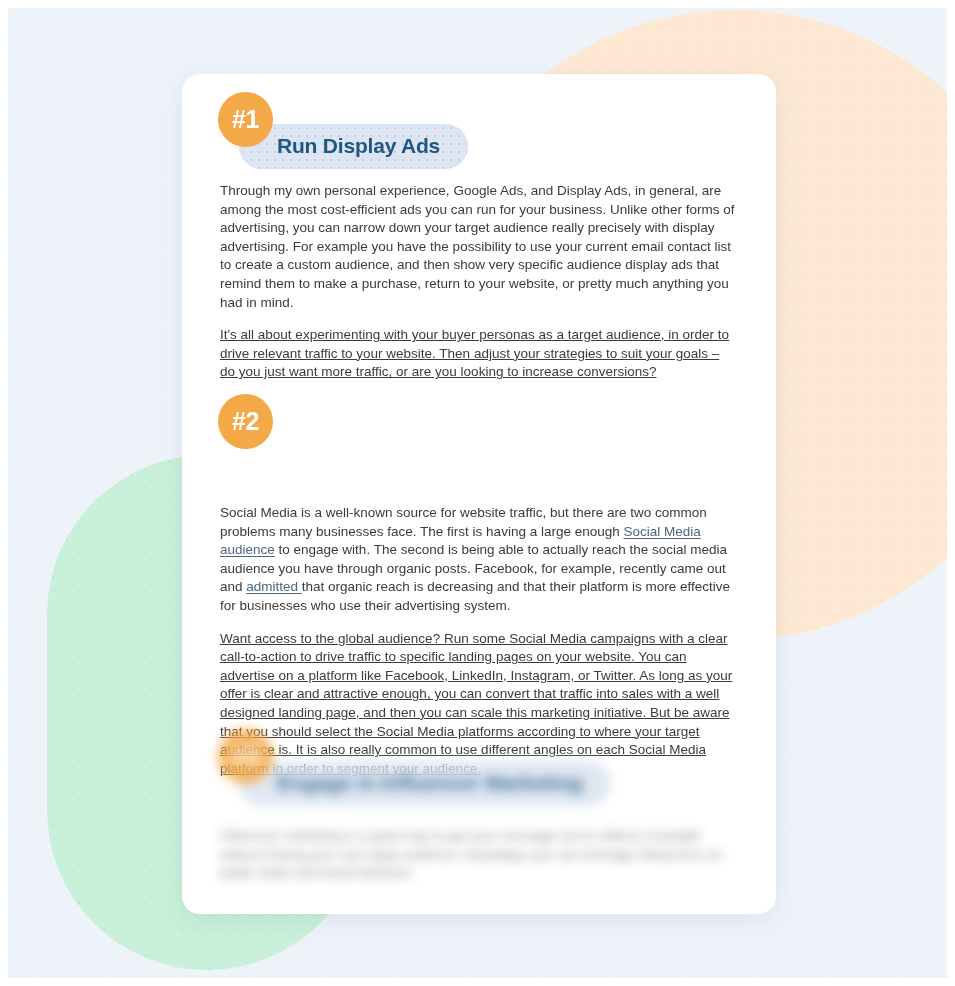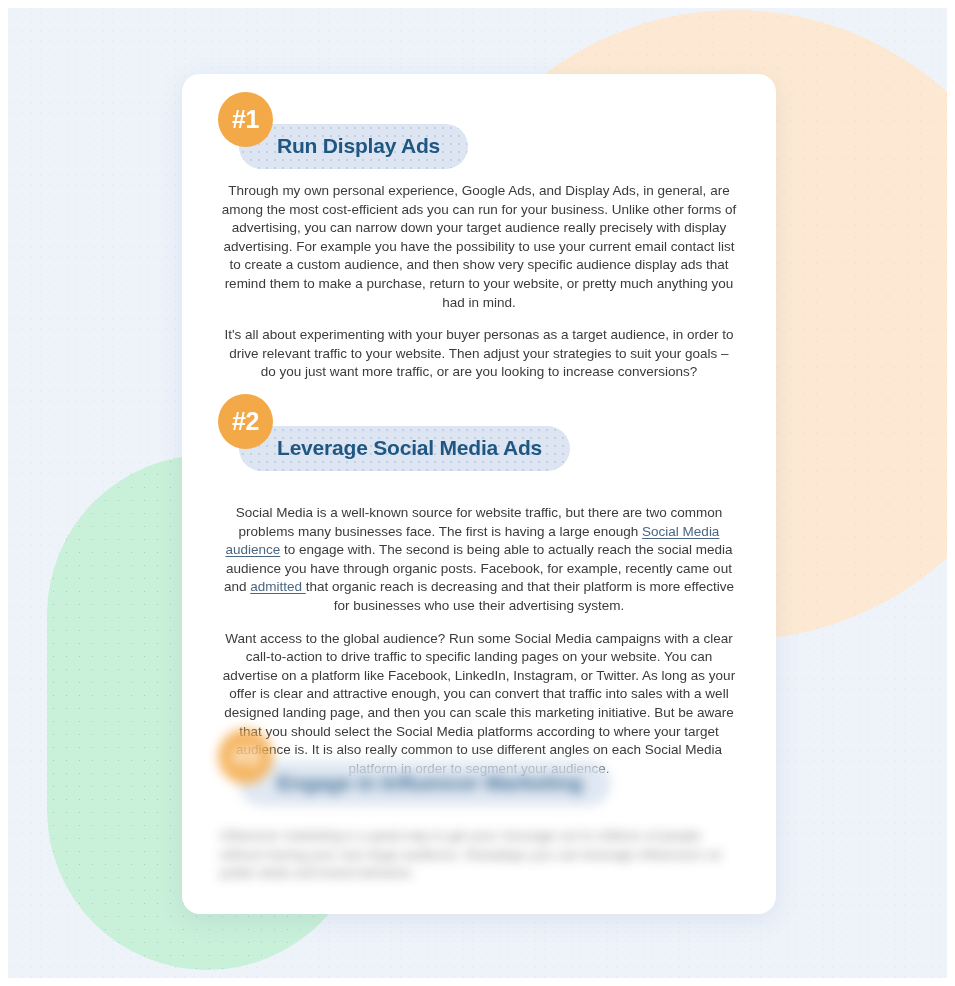--- a/index.html
+++ b/index.html
@@ -161,22 +161,22 @@
   .body-text {
     position: absolute;
     left: 38px;
     width: 518px;
     color: #3b3b3b;
     font-size: 13.5px;
     line-height: 18.6px;
     text-align: left;
   }
 
-  .body-text p { margin: 0 0 14px 0; text-align: center; }
-  .body-text p:last-child { margin-bottom: 0; }
+  .body-text p { margin: 0 0 14px 0; }
+  .body-text p:last-child { margin-bottom: 0; text-decoration: underline; }
 
   .inline-link {
     color: #4a6680;
     text-decoration: underline;
     text-underline-offset: 2px;
   }
 
   
   #heading-1 { position: absolute; left: 0; top: 18px; width: 100%; }
   #para-block-1 { top: 108px; }
@@ -229,23 +229,20 @@
       <p>
         <span>Through my own personal experience, Google Ads, and Display Ads, in general, are among the most cost-efficient ads you can run for your business. Unlike other forms of advertising, you can narrow down your target audience really precisely with display advertising. For example you have the possibility to use your current email contact list to create a custom audience, and then show very specific audience display ads that remind them to make a purchase, return to your website, or pretty much anything you had in mind.</span>
       </p>
       <p>
         <span>It's all about experimenting with your buyer personas as a target audience, in order to drive relevant traffic to your website. Then adjust your strategies to suit your goals – do you just want more traffic, or are you looking to increase conversions?</span>
       </p>
     </div>
 
     <div class="section-heading" id="heading-2">
       <div class="num-badge">#2</div>
-      <div class="title-pill">
-        <span class="pill-text">Leverage Social Media Ads</span>
-      </div>
     </div>
 
     <div class="body-text" id="para-block-2">
       <p><span>Social Media is a well-known source for website traffic, but there are two common problems many businesses face. The first is having a large enough </span><a class="inline-link" href="#">Social Media audience</a><span> to engage with. The second is being able to actually reach the social media audience you have through organic posts. Facebook, for example, recently came out and </span><a class="inline-link" href="#">admitted </a><span>that organic reach is decreasing and that their platform is more effective for businesses who use their advertising system.</span></p>
       <p>
         <span>Want access to the global audience? Run some Social Media campaigns with a clear call-to-action to drive traffic to specific landing pages on your website. You can advertise on a platform like Facebook, LinkedIn, Instagram, or Twitter. As long as your offer is clear and attractive enough, you can convert that traffic into sales with a well designed landing page, and then you can scale this marketing initiative. But be aware that you should select the Social Media platforms according to where your target audience is. It is also really common to use different angles on each Social Media platform in order to segment your audience.</span>
       </p>
     </div>
 
     <div class="blurred-section">

